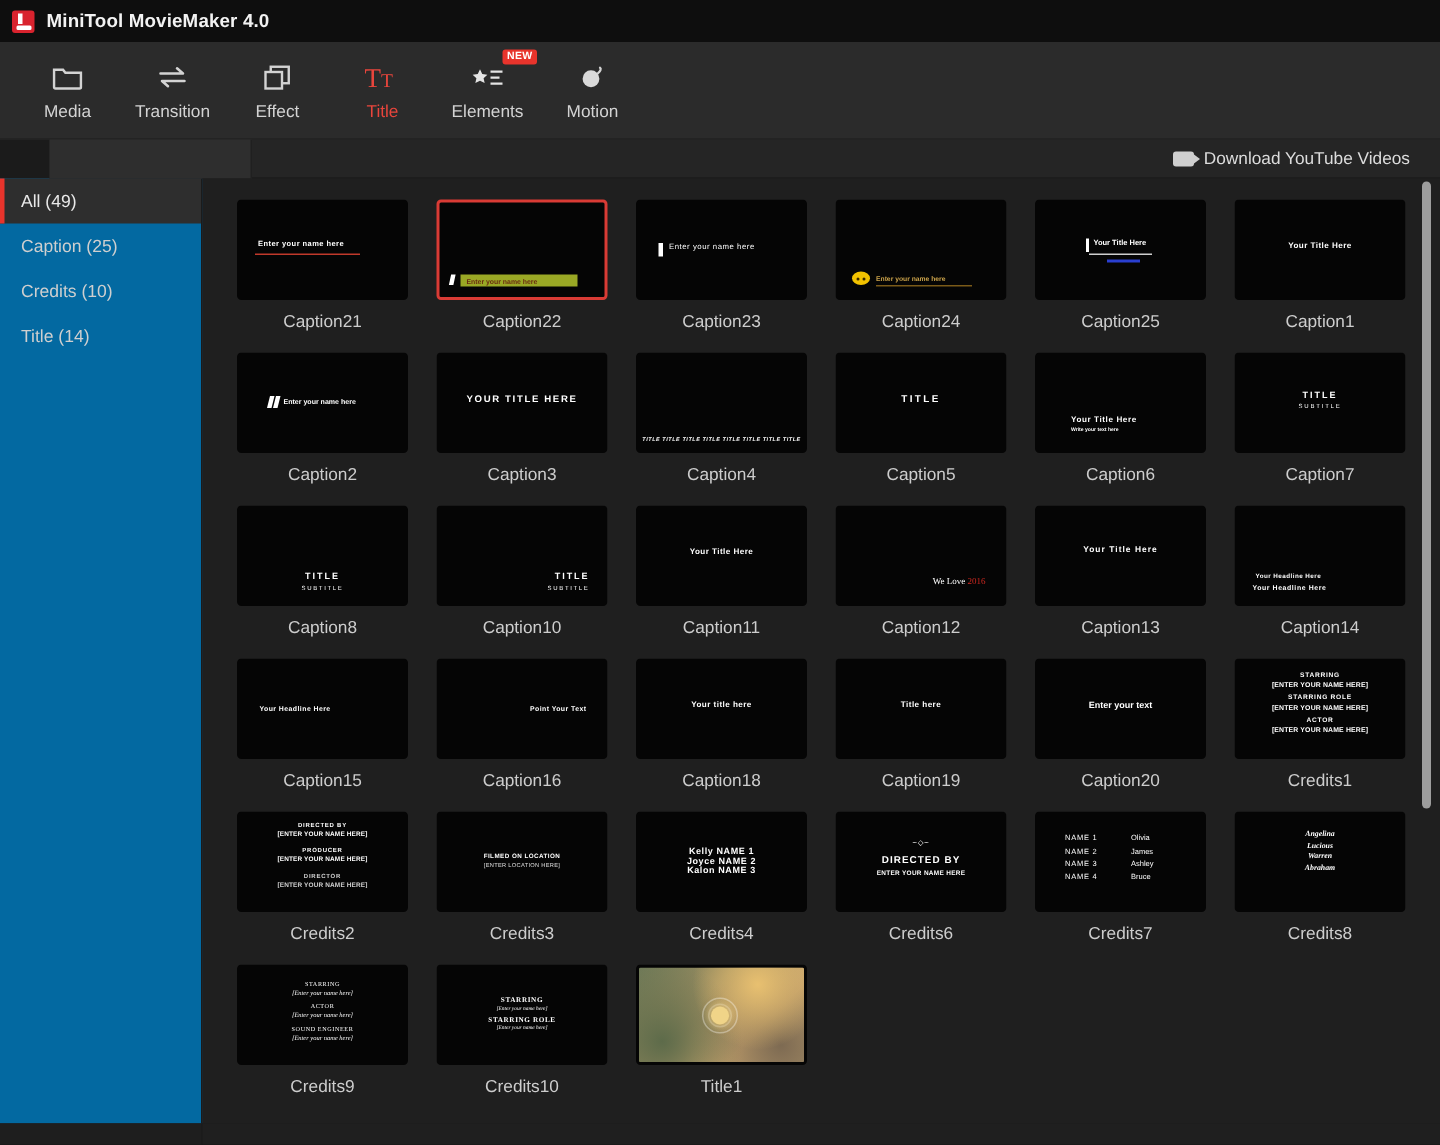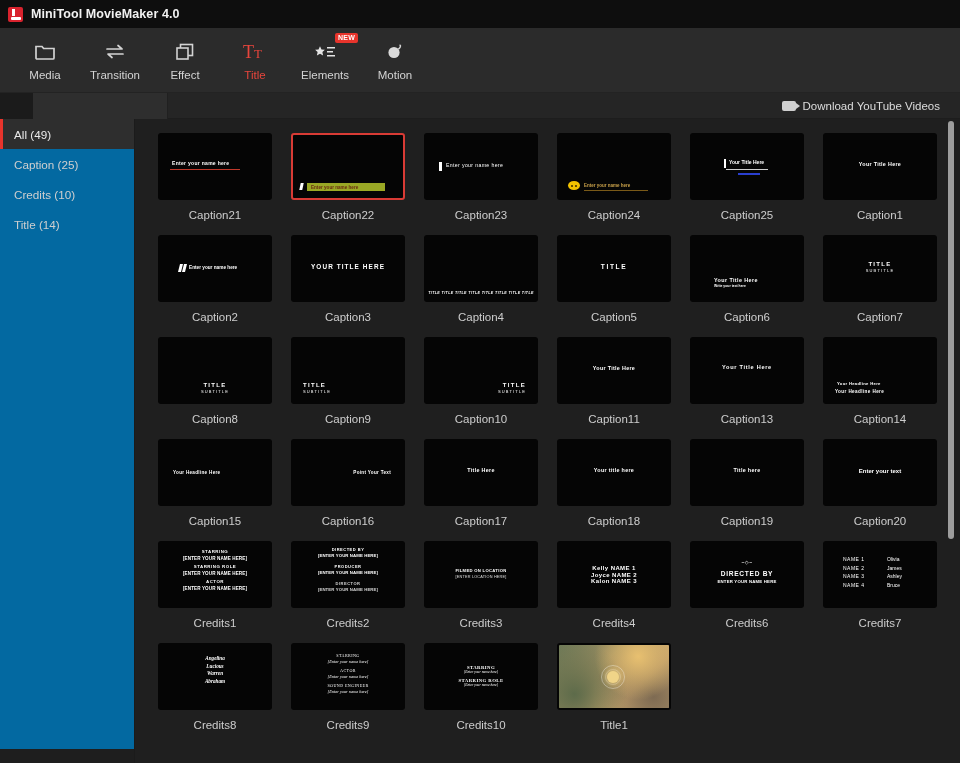--- a/index.html
+++ b/index.html
@@ -356,46 +356,45 @@
       <div class="tstage">
                 <div class="tx" style="left:0;right:0;bottom:13px;text-align:center;font-size:6px;font-weight:bold;letter-spacing:1.3px;">TITLE</div>
                 <div class="tx" style="left:0;right:0;bottom:7px;text-align:center;font-size:4px;letter-spacing:1.1px;">SUBTITLE</div>
               </div>
     </div>
     <div class="cell-label">Caption8</div>
   </div>
   <div class="cell">
     <div class="thumb">
       <div class="tstage">
-                <div class="tx" style="left:10px;bottom:13px;font-size:6px;font-weight:bold;letter-spacing:1.3px;">TITLE</div>
-                <div class="tx" style="left:10px;bottom:7px;font-size:4px;letter-spacing:1.1px;">SUBTITLE</div>
-              </div>
-    </div>
-    <div class="cell-label">Caption9</div>
-  </div>
-  <div class="cell">
-    <div class="thumb">
-      <div class="tstage">
                 <div class="tx" style="right:10px;bottom:13px;font-size:6px;font-weight:bold;letter-spacing:1.3px;text-align:right;">TITLE</div>
                 <div class="tx" style="right:10px;bottom:7px;font-size:4px;letter-spacing:1.1px;text-align:right;">SUBTITLE</div>
               </div>
     </div>
     <div class="cell-label">Caption10</div>
   </div>
   <div class="cell">
     <div class="thumb">
       <div class="tstage">
                 <div class="tx" style="left:0;right:0;top:26px;text-align:center;font-size:5.4px;font-weight:bold;letter-spacing:.3px;">Your  Title Here</div>
               </div>
     </div>
     <div class="cell-label">Caption11</div>
   </div>
   <div class="cell">
     <div class="thumb">
       <div class="tstage">
+                <div class="tx" style="right:12px;bottom:10px;font-family:'Liberation Serif',serif;font-size:6px;">We Love <span style="color:#d02820;">2016</span></div>
+              </div>
+    </div>
+    <div class="cell-label">Caption12</div>
+  </div>
+  <div class="cell">
+    <div class="thumb">
+      <div class="tstage">
                 <div class="tx" style="left:0;right:0;top:25px;text-align:center;font-size:5.6px;font-weight:bold;letter-spacing:.7px;">Your  Title Here</div>
               </div>
     </div>
     <div class="cell-label">Caption13</div>
   </div>
   <div class="cell">
     <div class="thumb">
       <div class="tstage">
                 <div class="tx" style="left:12px;bottom:15px;font-size:4.2px;font-weight:bold;letter-spacing:.3px;">Your  Headline Here</div>
                 <div class="tx" style="left:10px;bottom:8px;font-size:4.6px;font-weight:bold;letter-spacing:.4px;">Your   Headline Here</div>
@@ -411,28 +410,20 @@
     </div>
     <div class="cell-label">Caption15</div>
   </div>
   <div class="cell">
     <div class="thumb">
       <div class="tstage">
                 <div class="tx" style="right:12px;top:29px;font-size:4.6px;font-weight:bold;letter-spacing:.3px;">Point Your Text</div>
               </div>
     </div>
     <div class="cell-label">Caption16</div>
-  </div>
-  <div class="cell">
-    <div class="thumb">
-      <div class="tstage">
-                <div class="tx" style="left:0;right:0;top:26px;text-align:center;font-size:5.4px;font-weight:bold;letter-spacing:.3px;">Title Here</div>
-              </div>
-    </div>
-    <div class="cell-label">Caption17</div>
   </div>
   <div class="cell">
     <div class="thumb">
       <div class="tstage">
                 <div class="tx" style="left:0;right:0;top:26px;text-align:center;font-size:5.4px;font-weight:bold;letter-spacing:.3px;">Your title here</div>
               </div>
     </div>
     <div class="cell-label">Caption18</div>
   </div>
   <div class="cell">

